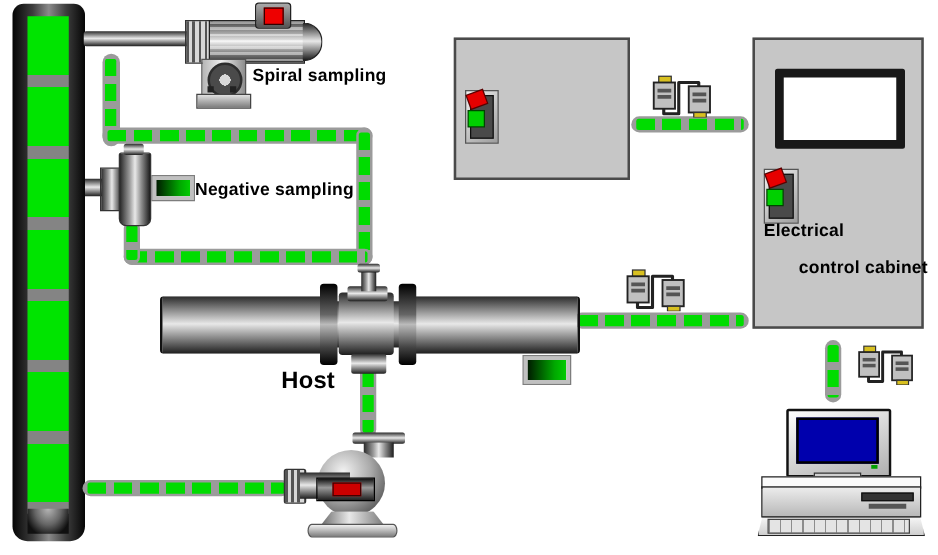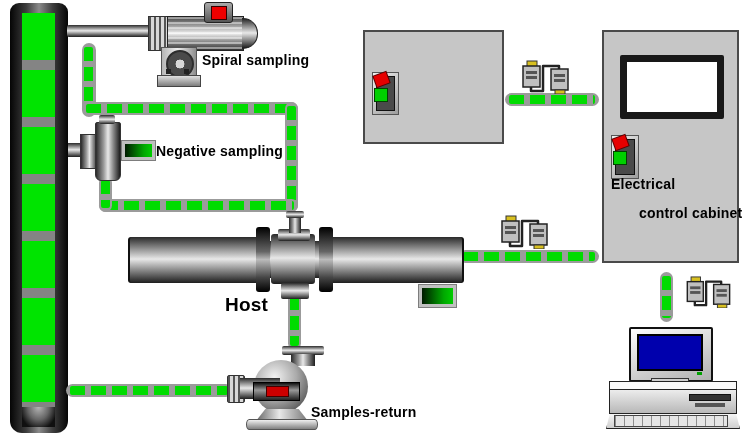--- a/index.html
+++ b/index.html
@@ -145,21 +145,20 @@
   <div class="abs metal-v" style="left:291px;top:354px;width:24px;height:12px;"></div>
   <div class="abs" style="left:254px;top:360px;width:54px;height:53px;border-radius:50%;
        background:radial-gradient(circle at 38% 32%,#f2f2f2 0%,#aaa 45%,#666 75%,#383838 100%);"></div>
   <div class="abs ribbed" style="left:227px;top:375px;width:16px;height:26px;border-radius:2px;"></div>
   <div class="abs metal-h" style="left:240px;top:378px;width:40px;height:21px;"></div>
   <div class="abs" style="left:253px;top:382px;width:45px;height:17px;background:linear-gradient(180deg,#111,#999 42%,#222);border:1px solid #000;"></div>
   <div class="abs" style="left:266px;top:386px;width:21px;height:9px;background:#cc0000;border:1px solid #440000;"></div>
   <div class="abs" style="left:256px;top:409px;width:52px;height:12px;clip-path:polygon(18% 0,82% 0,100% 100%,0 100%);
        background:linear-gradient(90deg,#666,#e8e8e8 45%,#777);"></div>
   <div class="abs" style="left:246px;top:419px;width:70px;height:9px;background:linear-gradient(180deg,#f0f0f0,#808080);border:1px solid #555;border-radius:4px/60%;"></div>
-  <div class="lbl" style="left:311px;top:404px;">Samples-return</div>
 
   <div class="abs" style="left:629px;top:327px;width:80px;height:51px;background:linear-gradient(160deg,#fdfdfd,#b0b0b0);border:2px solid #111;border-radius:2px;">
     <div style="position:absolute;left:6px;top:5px;width:62px;height:33px;background:#0000ad;border:2px solid #000;"></div>
     <div style="position:absolute;left:66px;top:43px;width:5px;height:3px;background:#00a000;"></div>
   </div>
   <div class="abs" style="left:651px;top:378px;width:36px;height:6px;background:#cfcfcf;border:1px solid #333;"></div>
   <div class="abs" style="left:644px;top:384px;width:51px;height:6px;background:linear-gradient(180deg,#eee,#999);border:1px solid #333;border-radius:2px;"></div>
   <div class="abs" style="left:609px;top:381px;width:126px;height:8px;background:#fafafa;border:1px solid #222;"></div>
   <div class="abs" style="left:609px;top:389px;width:126px;height:23px;background:linear-gradient(180deg,#ececec,#b8b8b8);border:1px solid #222;">
     <div style="position:absolute;left:79px;top:4px;width:40px;height:5px;background:#333;border:1px solid #111;"></div>

